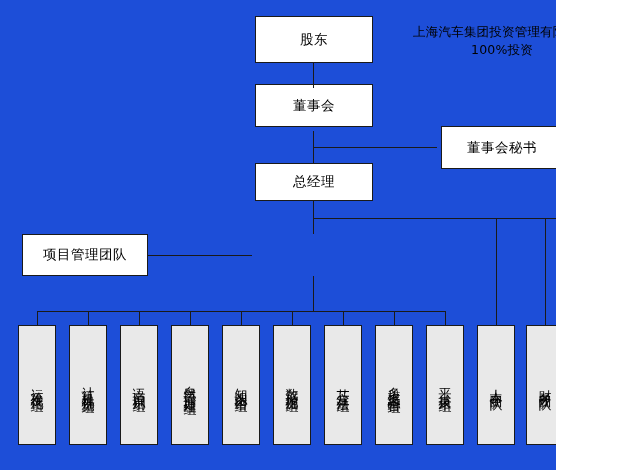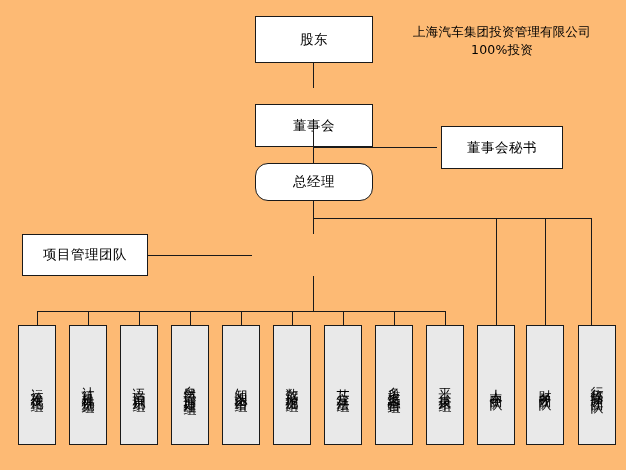--- a/index.html
+++ b/index.html
@@ -4,23 +4,23 @@
 <title>Org Chart</title>
 <style>
   html,body{margin:0;padding:0;background:#ffffff;}
   body{
     font-family:"DejaVu Sans","Liberation Sans",sans-serif;
     color:#000000;
     -webkit-font-smoothing:antialiased;
   }
   #chart{
     position:relative;
-    width:626px;
+    width:556px;
     height:470px;
-    background:#fdba74;
+    background:#1d4ed8;
     overflow:hidden;
     text-decoration:underline;
   }
 
   
   .node{
     position:absolute;
     box-sizing:border-box;
     border:1px solid #1a1a1a;
     background:#ffffff;
@@ -82,29 +82,29 @@
 <div id="chart">
 
   <div class="node tier-mgmt" style="left:255px; top:16px; width:118px; height:47px;">
     <span class="lbl">股东</span>
   </div>
 
   <div class="annot" style="left:384px; top:23px; width:236px;">上海汽车集团投资管理有限公司
 100%投资</div>
 
 
-  <div class="node tier-mgmt" style="left:255px; top:104px; width:118px; height:43px;">
+  <div class="node tier-mgmt" style="left:255px; top:84px; width:118px; height:43px;">
     <span class="lbl">董事会</span>
   </div>
 
   <div class="node tier-mgmt" style="left:441px; top:126px; width:122px; height:43px;">
     <span class="lbl">董事会秘书</span>
   </div>
 
-  <div class="node tier-mgmt" style="left:255px; top:163px; width:118px; height:38px;border-radius:13px;">
+  <div class="node tier-mgmt" style="left:255px; top:163px; width:118px; height:38px;">
     <span class="lbl">总经理</span>
   </div>
 
   <div class="node tier-mgmt" style="left:22px; top:234px; width:126px; height:42px;">
     <span class="lbl">项目管理团队</span>
   </div>
 
 
   <div class="node tier-leaf" style="left:18px; top:325px; width:38px; height:120px;">
     <span class="lbl">运筹优化组</span>

